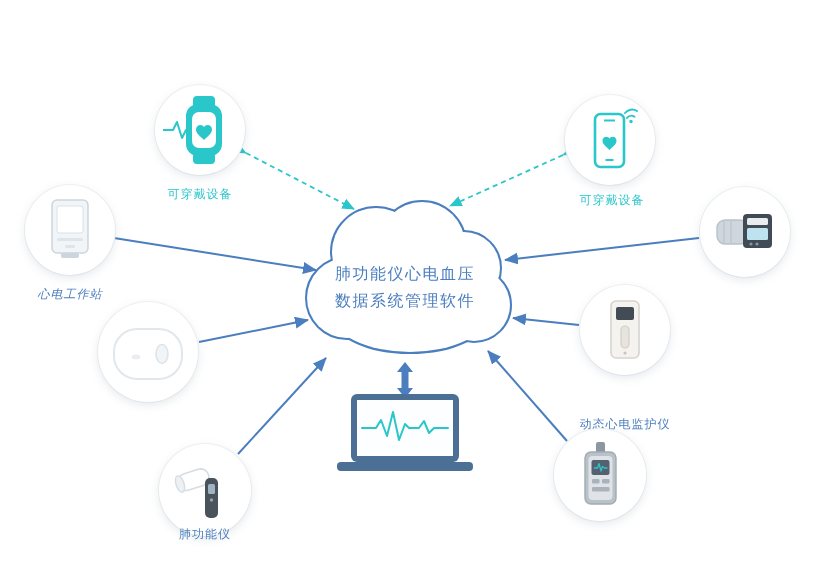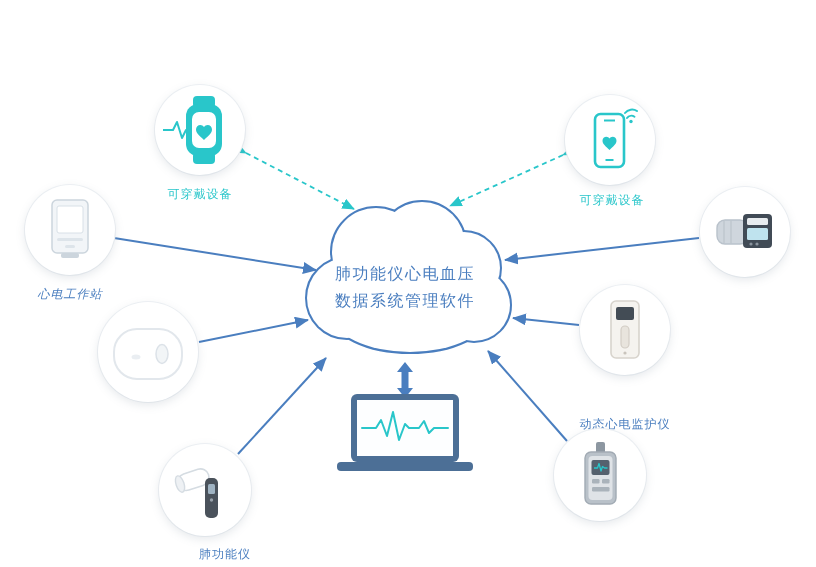--- a/index.html
+++ b/index.html
@@ -129,21 +129,21 @@
     <svg width="72" height="72" viewBox="0 0 72 72">
       <g transform="rotate(-18 28 24)">
         <rect x="8" y="16" width="32" height="17" rx="8.5" fill="#ffffff" stroke="#d5dce2" stroke-width="1.6"></rect>
         <ellipse cx="10" cy="24.5" rx="4" ry="8.5" fill="#eef1f4" stroke="#d5dce2" stroke-width="1.4"></ellipse>
       </g>
       <rect x="36" y="24" width="13" height="40" rx="5" fill="#4a525b"></rect>
       <rect x="39" y="30" width="7" height="10" rx="1.5" fill="#9fb3c2"></rect>
       <circle cx="42.5" cy="46" r="1.7" fill="#98a1aa"></circle>
     </svg>
   </div>
-  <div class="label" style="left:205px; top:546px;margin-left:20px;">肺功能仪</div>
+  <div class="label" style="left:205px; top:526px;">肺功能仪</div>
 
   <div class="circle" style="left:700px; top:187px; width:90px; height:90px;">
     <svg width="70" height="70" viewBox="0 0 70 70">
       <rect x="7" y="23" width="31" height="24" rx="8" fill="#cfd6dd" stroke="#b9c2cb" stroke-width="1.4"></rect>
       <line x1="14" y1="24" x2="14" y2="46" stroke="#bec6cd" stroke-width="1.4"></line>
       <line x1="21" y1="23.5" x2="21" y2="46.5" stroke="#bec6cd" stroke-width="1.4"></line>
       <rect x="33" y="17" width="29" height="34" rx="4" fill="#414b56"></rect>
       <rect x="37" y="21" width="21" height="7" rx="1.5" fill="#e8ecef"></rect>
       <rect x="37" y="31" width="21" height="12" rx="1.5" fill="#bfe3ee"></rect>
       <circle cx="41" cy="47" r="1.6" fill="#8a949e"></circle>

